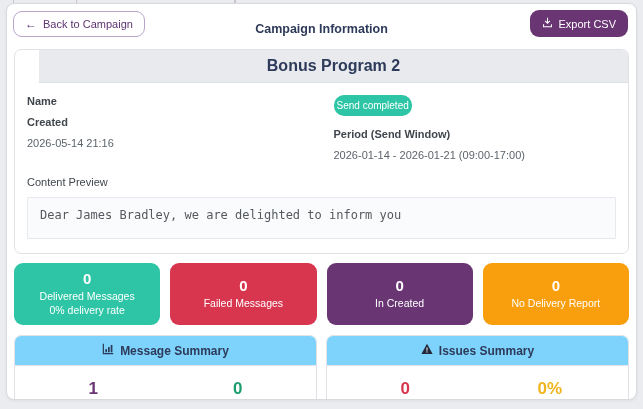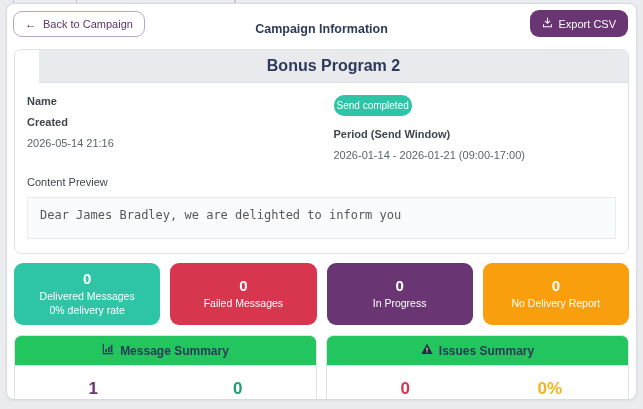--- a/index.html
+++ b/index.html
@@ -127,21 +127,21 @@
     gap: 9px;
     margin: 10px 7px 0 7px;
   }
   .summary-card {
     border: 1px solid #e0e2e6;
     border-radius: 7px;
     overflow: hidden;
     background: #fff;
   }
   .summary-header {
-    background: #22c55e;
+    background: #7dd3fc;
     border-bottom: 1px solid #e2e4e8;
     text-align: center;
     padding: 7px 0;
     font-size: 12px; font-weight: bold; color: #2e3a59;
     display: flex; align-items: center; justify-content: center; gap: 6px;
   }
   .summary-body {
     display: grid;
     grid-template-columns: 1fr 1fr;
     padding: 13px 6px 15px 6px;
@@ -204,21 +204,21 @@
       <div class="stat-value">0</div>
       <div class="stat-label">Delivered Messages</div>
       <div class="stat-label">0% delivery rate</div>
     </div>
     <div class="stat-card" style="background-color: rgb(216, 53, 79);">
       <div class="stat-value">0</div>
       <div class="stat-label">Failed Messages</div>
     </div>
     <div class="stat-card" style="background-color: rgb(105, 53, 115);">
       <div class="stat-value">0</div>
-      <div class="stat-label">In Progress</div>
+      <div class="stat-label">In Created</div>
     </div>
     <div class="stat-card" style="background-color: rgb(249, 158, 12);">
       <div class="stat-value">0</div>
       <div class="stat-label">No Delivery Report</div>
     </div>
   </div>
 
   <div class="summary-row">
 
     <div class="summary-card">

